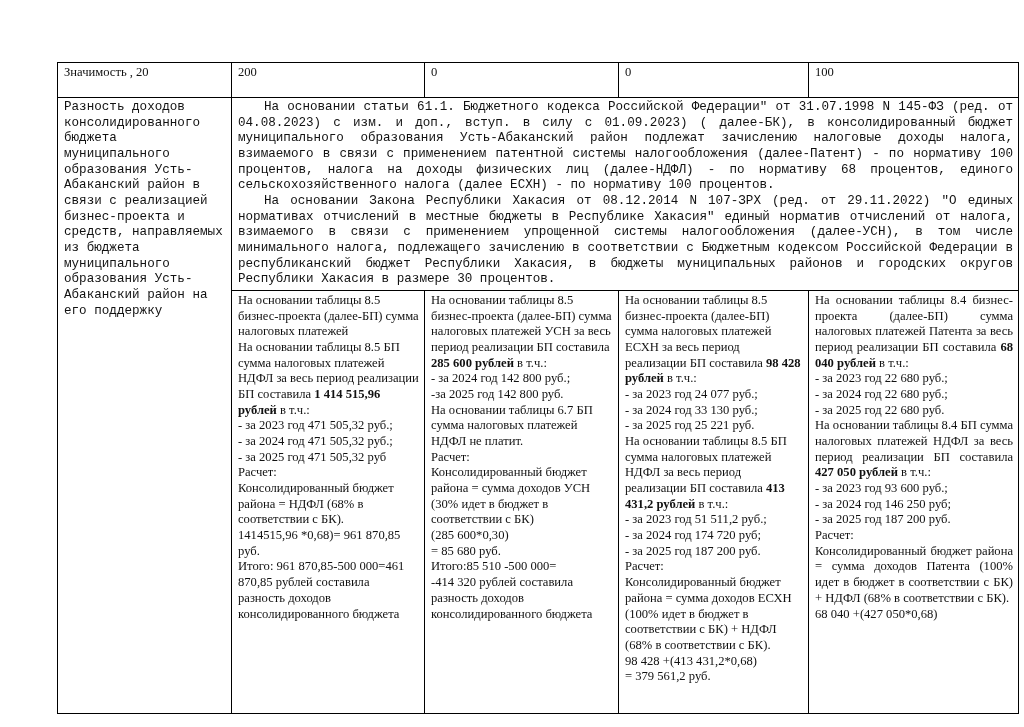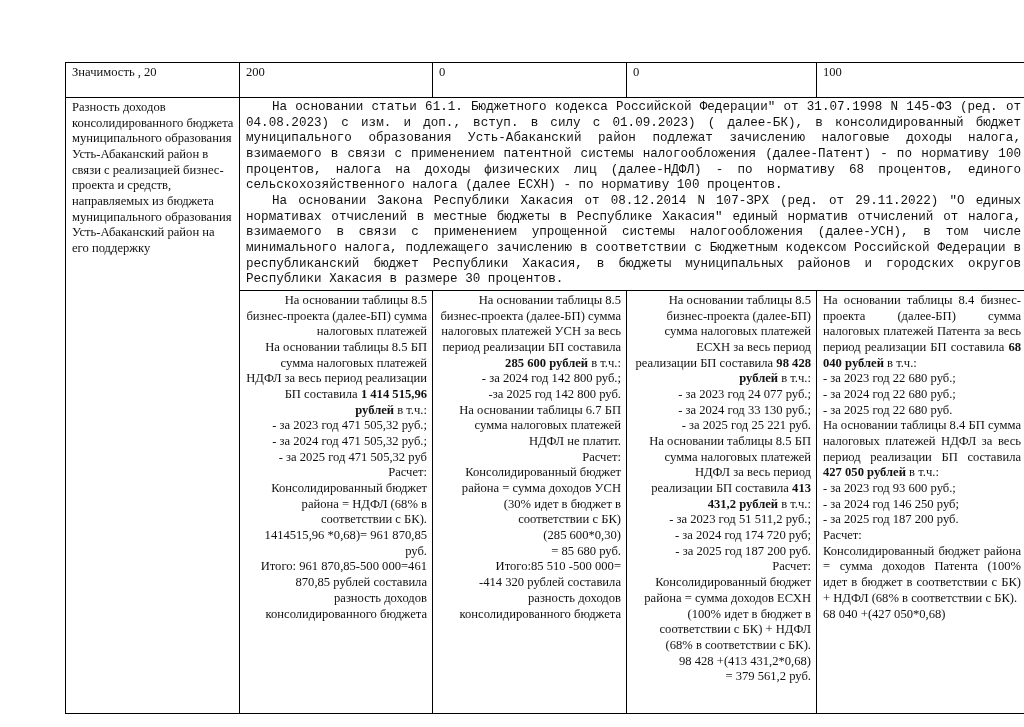--- a/index.html
+++ b/index.html
@@ -10,21 +10,21 @@
   body {
     width: 1024px;
     height: 727px;
     font-family: "Liberation Serif", "DejaVu Serif", serif;
     color: #000000;
     overflow: hidden;
     position: relative;
   }
   .page {
     position: absolute;
-    left: 8px;
+    left: 0;
     top: 0;
     width: 908px;
     height: 727px;
   }
   table.doc-table {
     position: absolute;
     left: 57px;
     top: 62px;
     width: 961px;
     border-collapse: collapse;
@@ -60,29 +60,29 @@
     margin: 0;
     text-indent: 26px;
     text-align: justify;
   }
 
   
   .desc-cell {
     font-size: 12.6px;
     line-height: 1.305;
     padding-top: 4px;
+    font-family: Liberation Mono, monospace;
   }
 
   
   .body-cell {
     height: 418px;
     font-size: 12.6px;
     line-height: 1.245;
     padding-top: 3px;
-    text-align: right;
   }
   .body-cell.justified { text-align: justify; }
   .body-cell .ln { display: block; white-space: normal; }
   .body-cell b { font-weight: bold; }
   .body-cell i, .calc { }
   .calc { display: block; }
 </style>
 </head>
 <body>
 

